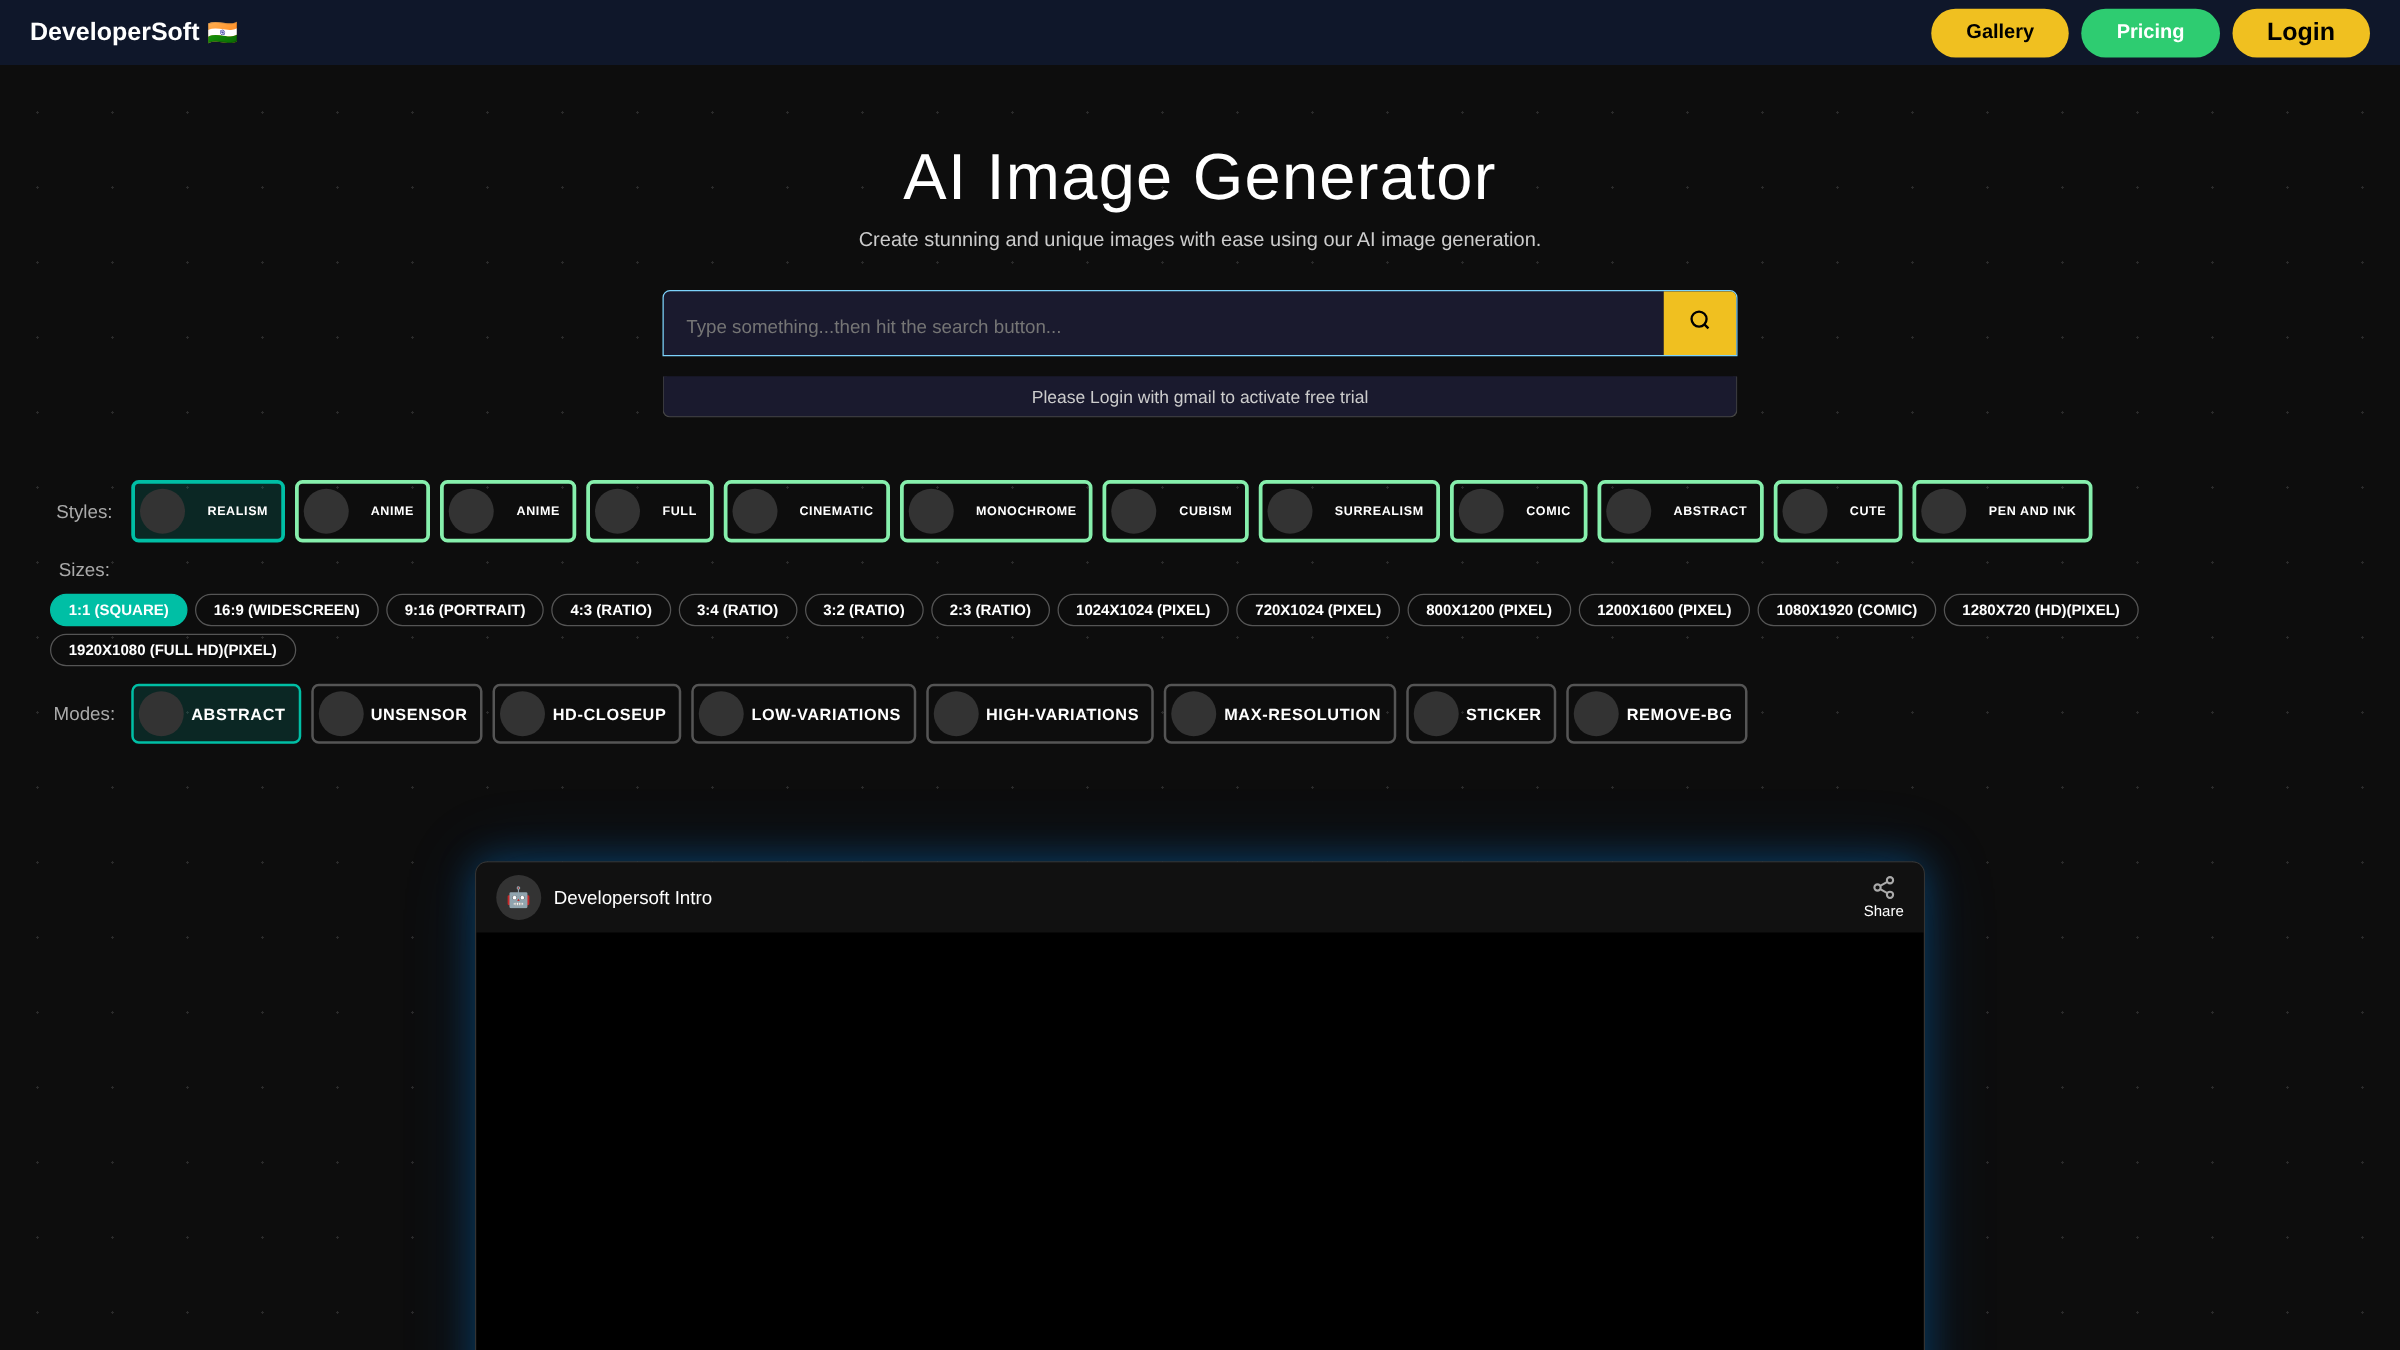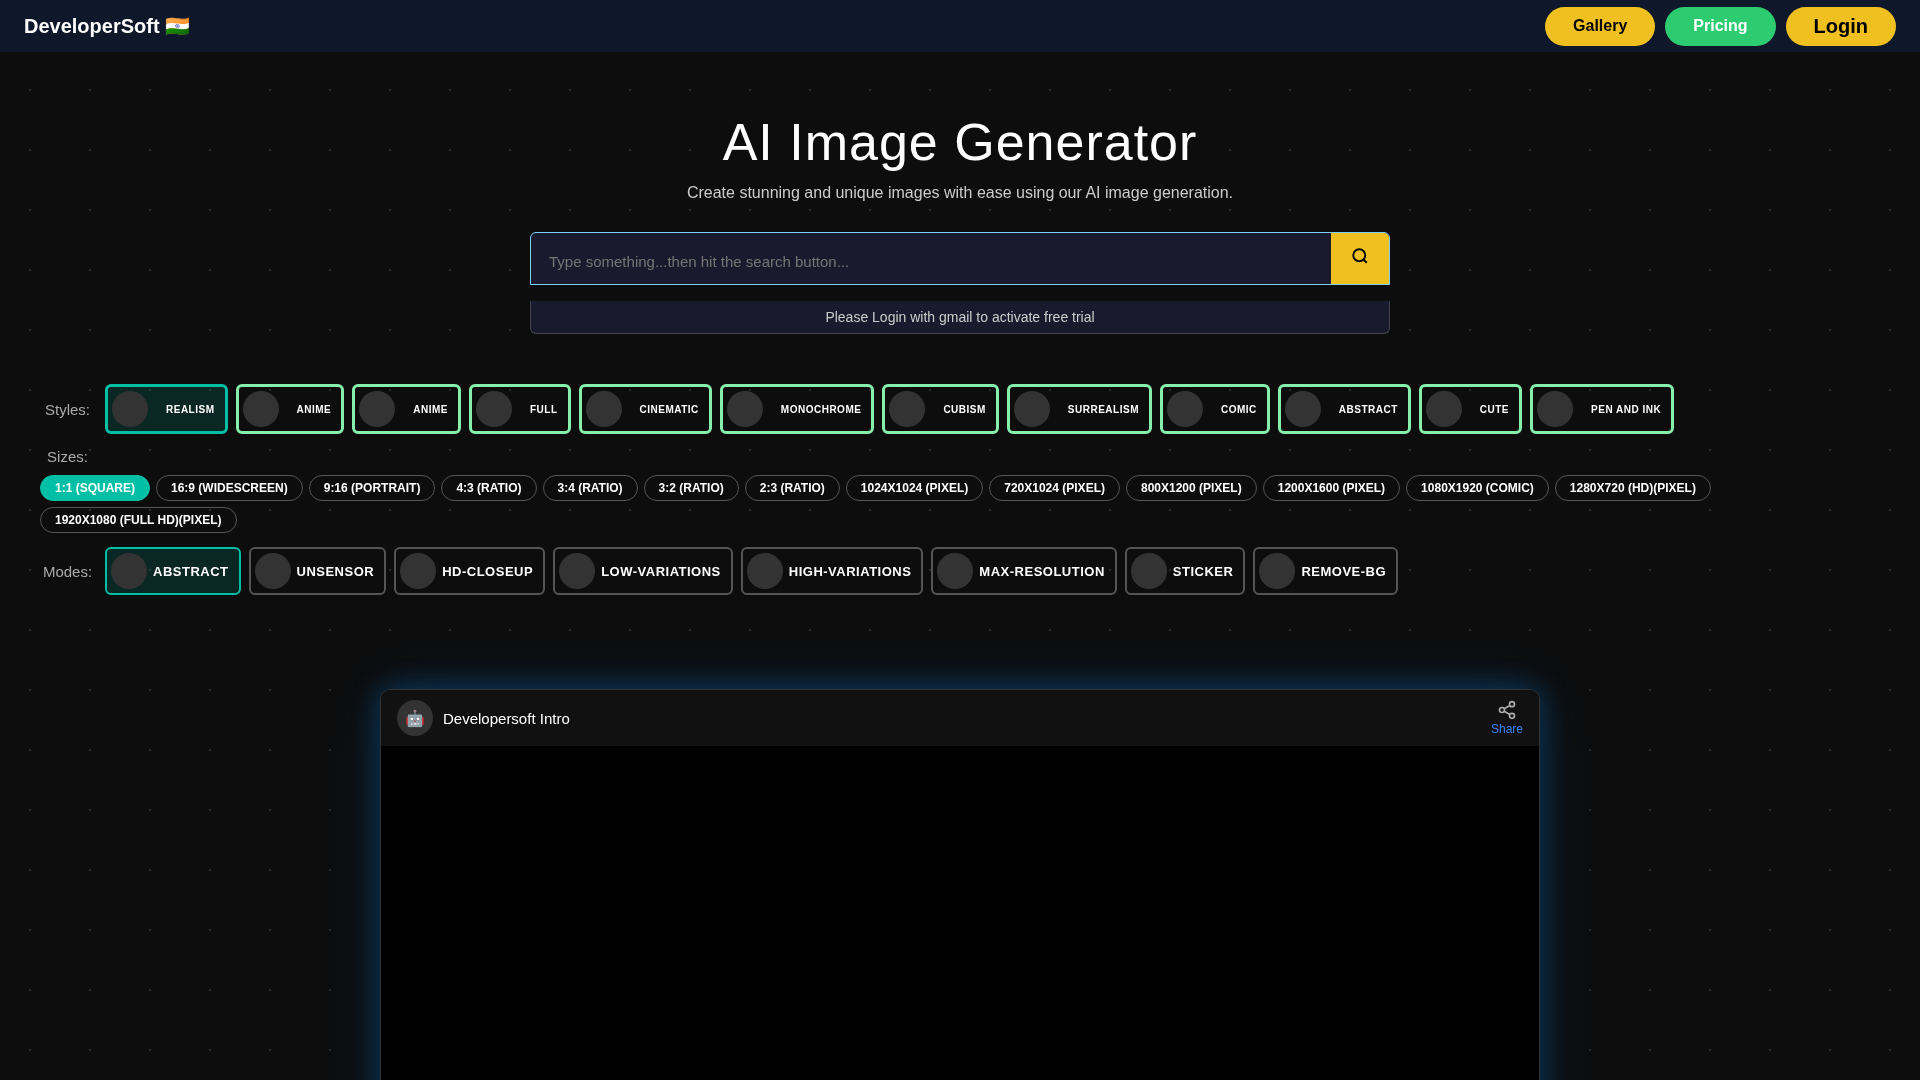--- a/index.html
+++ b/index.html
@@ -272,21 +272,21 @@
     .video-title {
       font-size: 15px;
       color: #fff;
     }
     .share-btn {
       display: flex;
       flex-direction: column;
       align-items: center;
       gap: 2px;
       cursor: pointer;
-      color: #3b82f6;
+      color: #ffffff;
       font-size: 12px;
       background: none;
       border: none;
     }
     .share-btn svg {
       color: #aaa;
     }
     .video-body {
       width: 100%;
       height: 420px;

